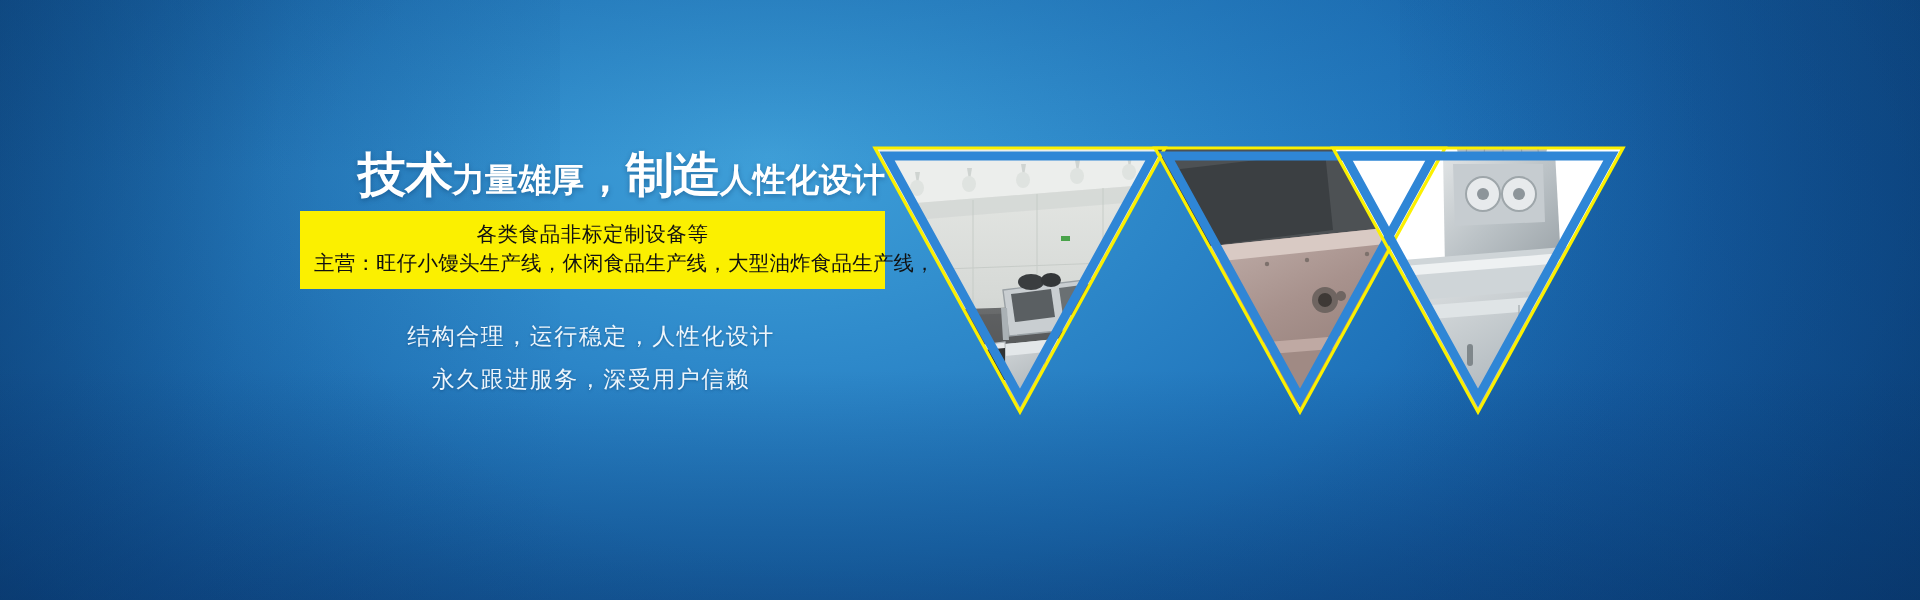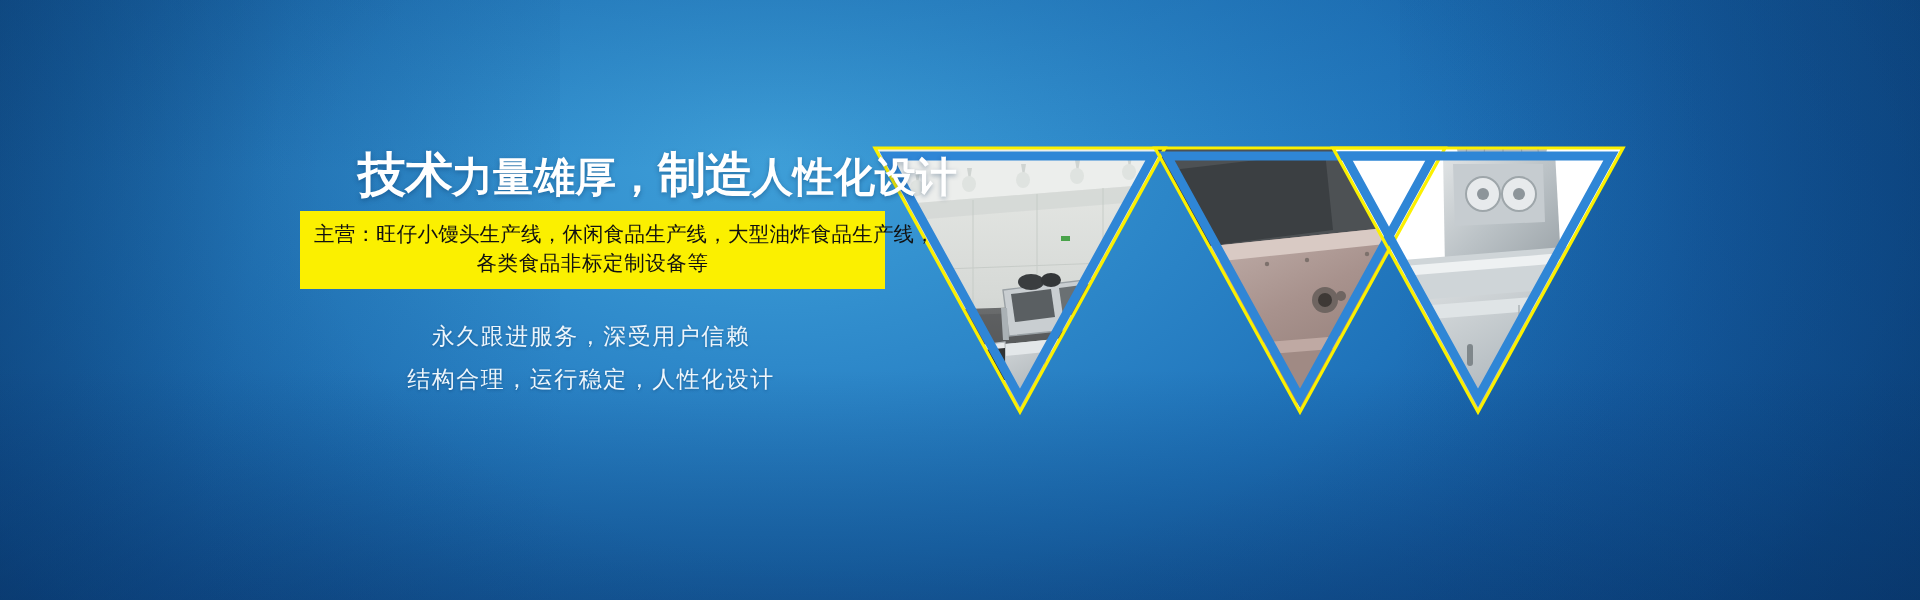--- a/index.html
+++ b/index.html
@@ -66,21 +66,21 @@
     text-shadow:0 2px 5px rgba(4,40,84,.35);
     font-family:"DejaVu Sans","Liberation Sans",sans-serif;
   }
   .headline .big{
     font-size:48px;
     font-weight:900;
     letter-spacing:-1px;
     vertical-align:baseline;
   }
   .headline .small{
-    font-size:41px;
+    font-size:33px;
     font-weight:900;
     letter-spacing:0px;
     vertical-align:baseline;
   }
   .headline .comma{
     font-size:42px;
     font-weight:900;
   }
 
   .hl-box{
@@ -338,24 +338,24 @@
     </svg>
   </div>
 
   <div class="copy">
 
     <div class="headline">
       <span class="big">技术</span><span class="small">力量雄厚</span><span class="comma">，</span><span class="big">制造</span><span class="small">人性化设计</span>
     </div>
 
     <div class="hl-box">
+      <div class="hl-line l2">各类食品非标定制设备等</div>
       <div class="hl-line l1">主营：旺仔小馒头生产线，休闲食品生产线，大型油炸食品生产线，</div>
-      <div class="hl-line l2">各类食品非标定制设备等</div>
     </div>
 
     <div class="sub">
+      <div class="sub-line">结构合理，运行稳定，人性化设计</div>
       <div class="sub-line">永久跟进服务，深受用户信赖</div>
-      <div class="sub-line">结构合理，运行稳定，人性化设计</div>
     </div>
 
   </div>
 
 </div>
 
 </body></html>

